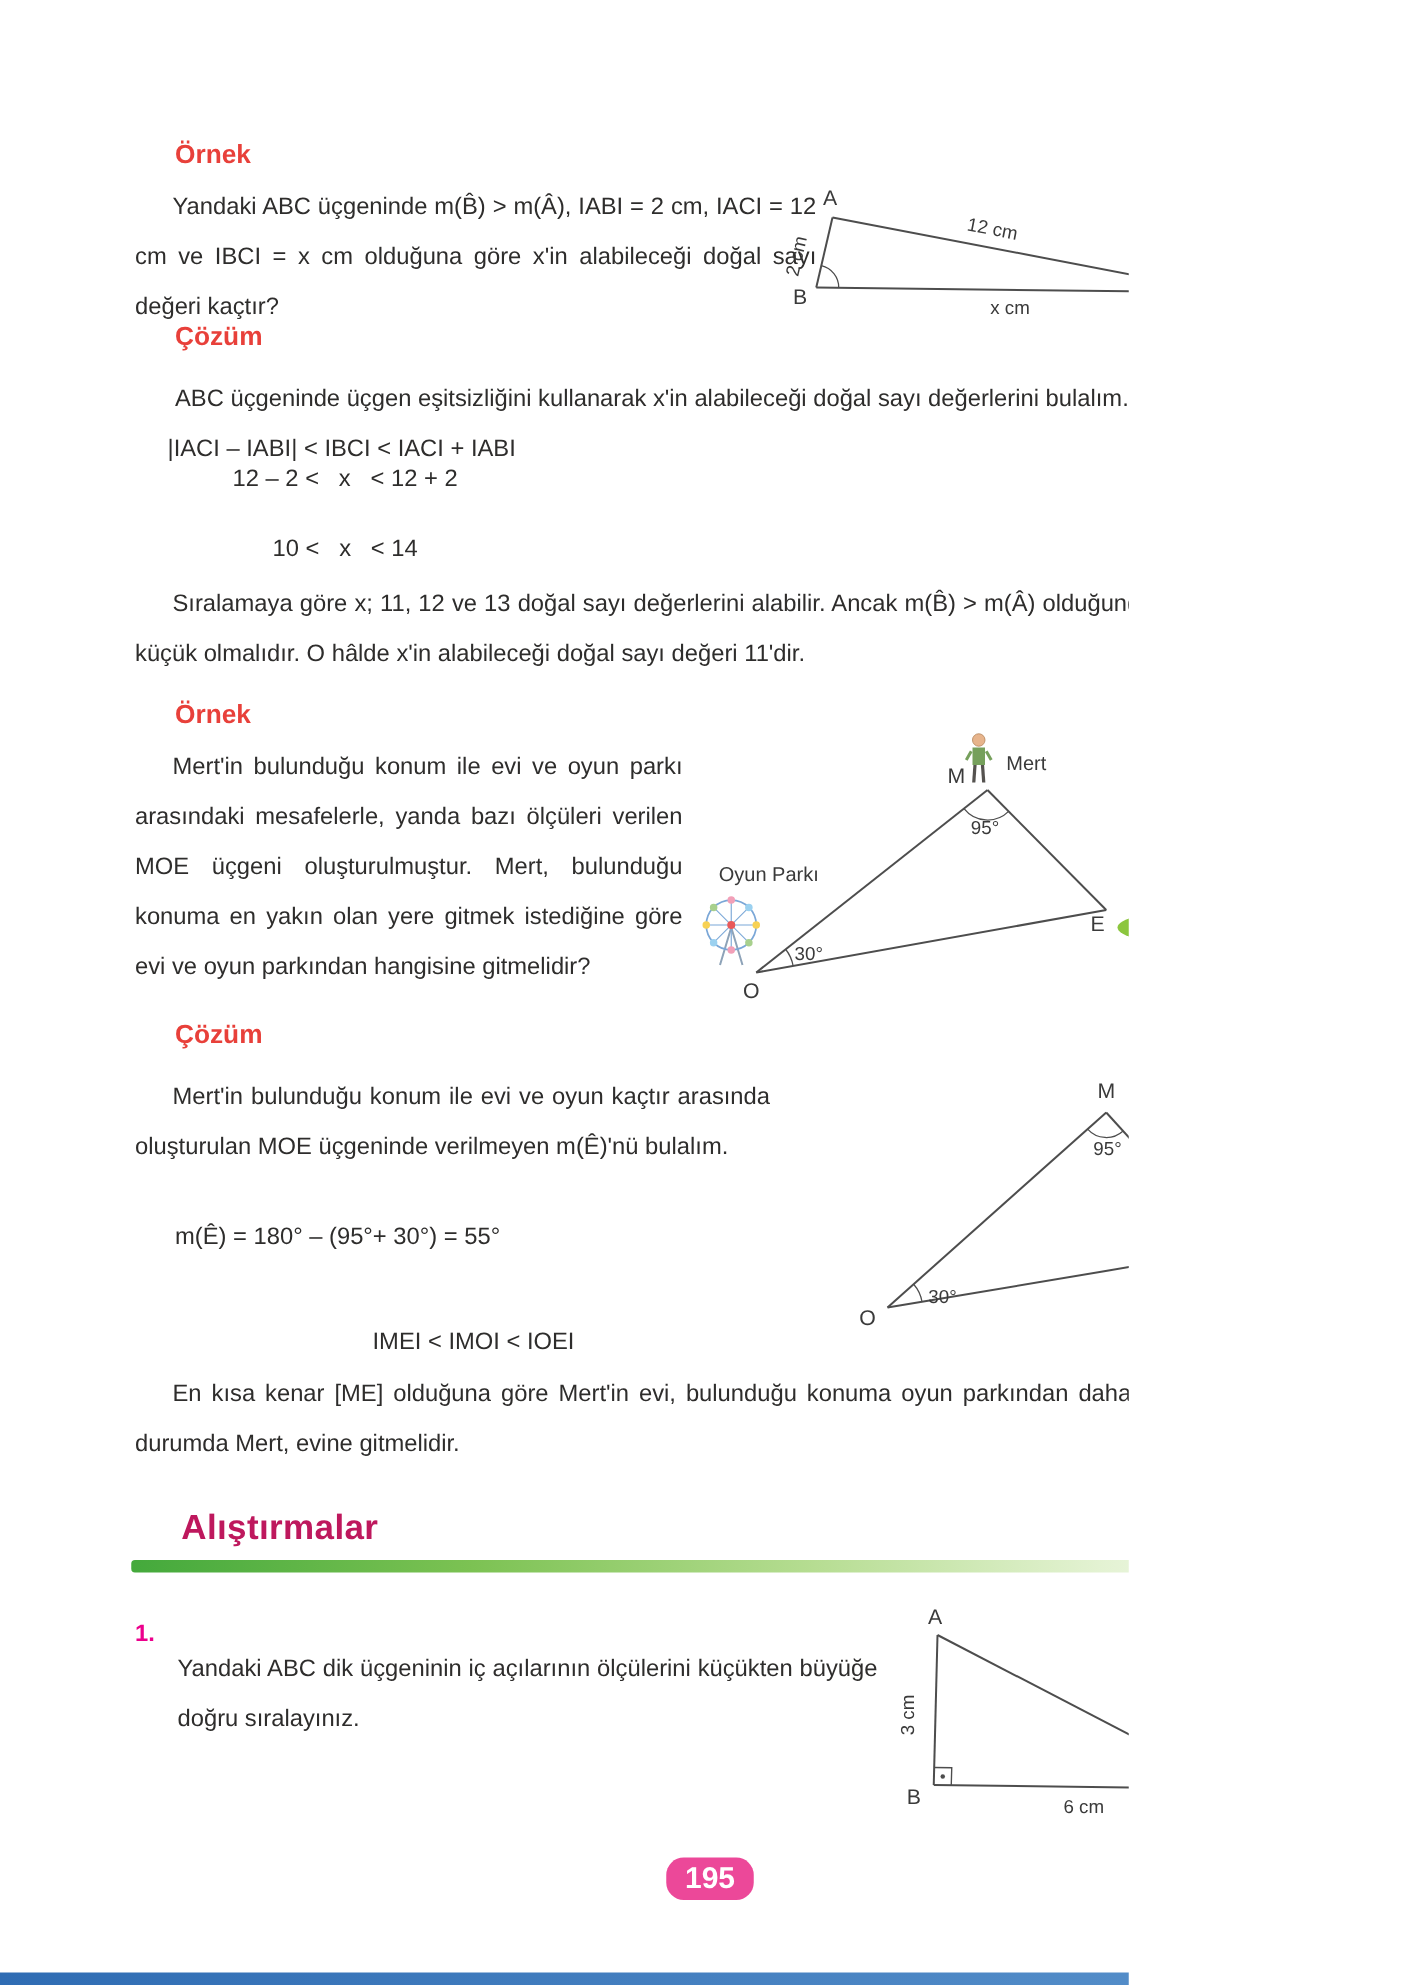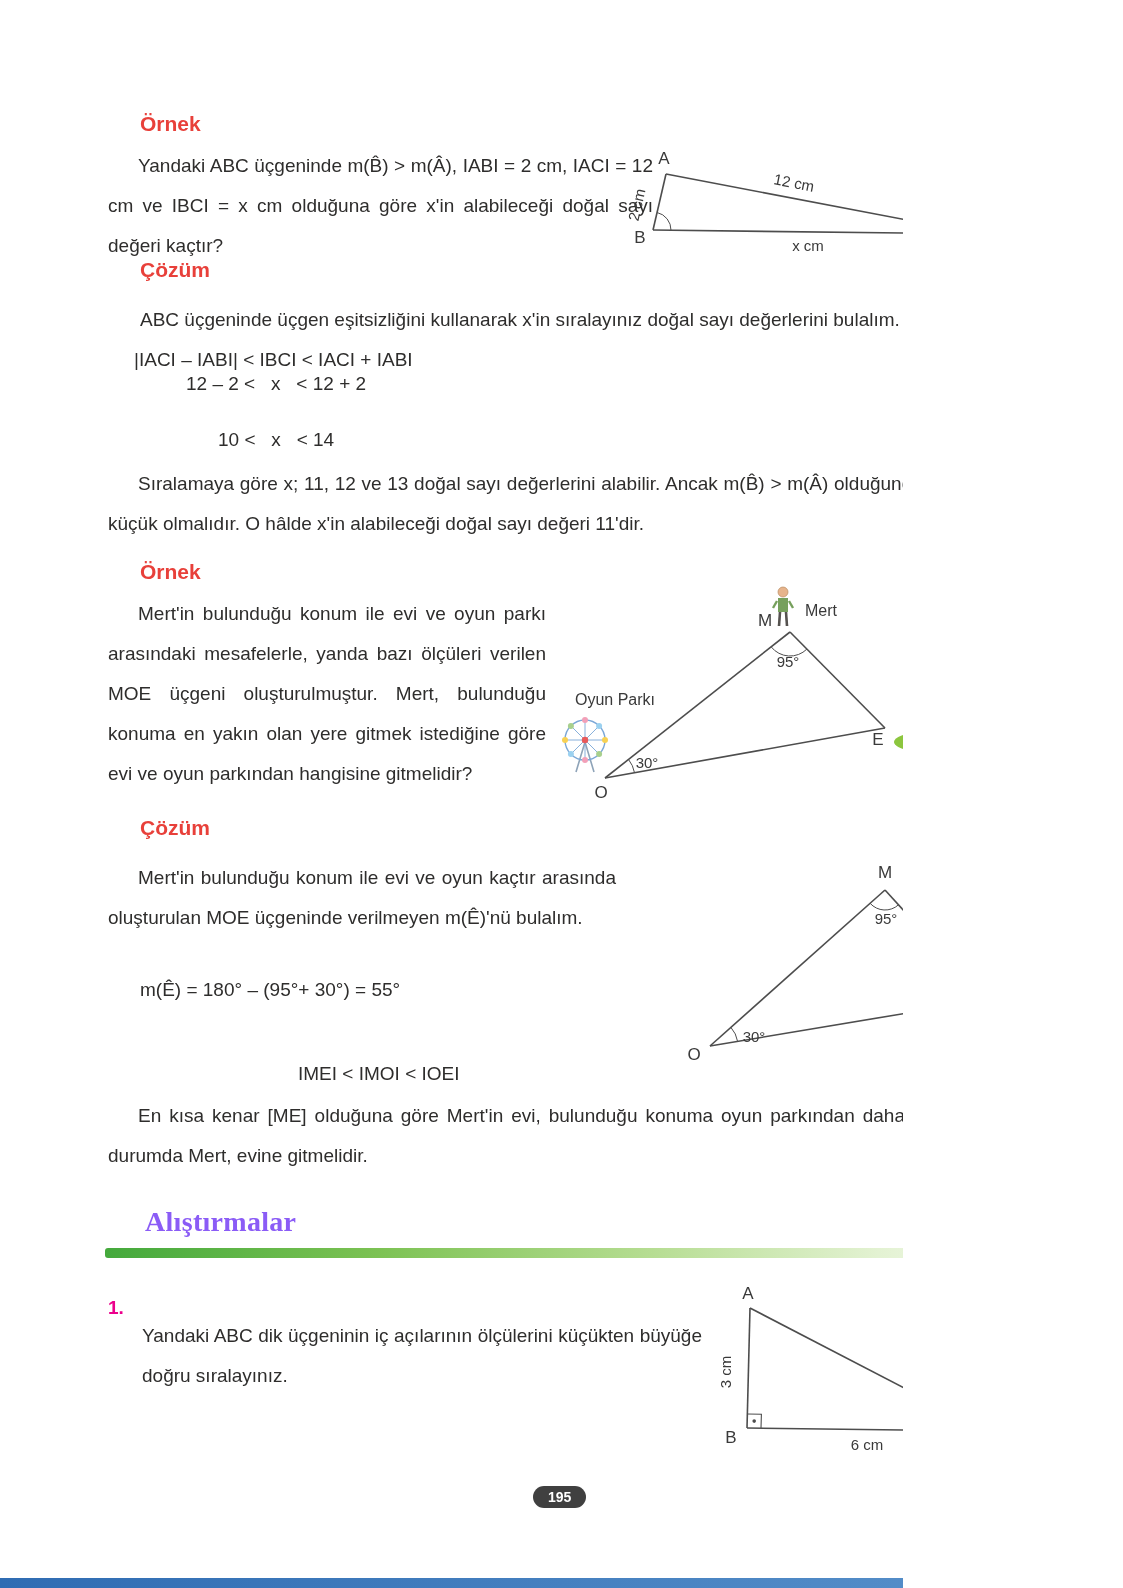--- a/index.html
+++ b/index.html
@@ -5,25 +5,25 @@
 <style>
   * { margin:0; padding:0; box-sizing:border-box; }
   html,body { background:#ffffff; }
   body { font-family:"Liberation Sans", sans-serif; color:#2e2d2c; }
   .page { position:relative; width:903px; height:1588px; background:#ffffff; overflow:hidden; }
   .abs { position:absolute; }
   .h-red { color:#e8403a; font-weight:bold; font-size:21px; }
   .para { font-size:19px; line-height:40px; text-align:justify; }
   .indent { text-indent:30px; }
   .math { font-size:19px; white-space:pre; line-height:24px; }
-  .h-green { color:#8b5cf6; font-weight:bold; font-size:28px; letter-spacing:0.3px;font-family:Liberation Serif, serif; }
+  .h-green { color:#be185d; font-weight:bold; font-size:28px; letter-spacing:0.3px; }
   .green-bar { height:10px; border-radius:3px;
     background:linear-gradient(90deg,#44a93c 0%,#7cc253 30%,#b6dd92 60%,#e3f2d2 85%,#f6fbf0 100%); }
   .ex-num { color:#ec008c; font-weight:bold; font-size:19px; line-height:40px; }
-  .page-badge { background:#404040; color:#ffffff; font-weight:bold; font-size:14px;
+  .page-badge { background:#ec4899; color:#ffffff; font-weight:bold; font-size:24px;
     padding:3px 15px; border-radius:14px; display:inline-block; }
   .bottom-bar { position:absolute; left:0; bottom:0; width:1123px; height:10px;
     background:linear-gradient(90deg,#2f6cb3,#5b94cd); }
   svg { display:block; }
   svg text { font-family:"Liberation Sans", sans-serif; fill:#3a3a3a; }
 </style>
 </head>
 <body>
 
 <div class="page">
@@ -45,21 +45,21 @@
     <text x="36" y="18" font-size="17" text-anchor="middle">A</text>
     <text x="12" y="97" font-size="17" text-anchor="middle">B</text>
     <text x="369" y="94" font-size="17" text-anchor="middle">C</text>
     <text x="14" y="60" font-size="15" text-anchor="middle" transform="rotate(-77 14 60)">2 cm</text>
     <text x="165" y="42" font-size="15" text-anchor="middle" transform="rotate(11 165 42)">12 cm</text>
     <text x="180" y="105" font-size="15" text-anchor="middle">x cm</text>
   </svg>
 
   <div class="abs h-red" style="left:140px; top:258px;">Çözüm</div>
 
-  <div class="abs para" style="left:140px; top:300px; width:880px; text-align:left;">ABC üçgeninde üçgen eşitsizliğini kullanarak x'in sıralayınız doğal sayı değerlerini bulalım.</div>
+  <div class="abs para" style="left:140px; top:300px; width:880px; text-align:left;">ABC üçgeninde üçgen eşitsizliğini kullanarak x'in alabileceği doğal sayı değerlerini bulalım.</div>
 
   <div class="abs math" style="left:134px; top:348px;">|IACI – IABI| &lt; IBCI &lt; IACI + IABI</div>
   <div class="abs math" style="left:186px; top:372px;">12 – 2 &lt;   x   &lt; 12 + 2</div>
   <div class="abs math" style="left:218px; top:428px;">10 &lt;   x   &lt; 14</div>
 
   <div class="abs para indent" style="left:108px; top:464px; width:908px;">Sıralamaya göre x; 11, 12 ve 13 doğal sayı değerlerini alabilir. Ancak m(B̂) &gt; m(Â) olduğundan x, 12'den küçük olmalıdır. O hâlde x'in alabileceği doğal sayı değeri 11'dir.</div>
 
   <div class="abs h-red" style="left:140px; top:560px;">Örnek</div>
 
   <div class="abs para indent" style="left:108px; top:594px; width:438px;">Mert'in bulunduğu konum ile evi ve oyun parkı arasındaki mesafelerle, yanda bazı ölçüleri verilen MOE üçgeni oluşturulmuştur. Mert, bulunduğu konuma en yakın olan yere gitmek istediğine göre evi ve oyun parkından hangisine gitmelidir?</div>

